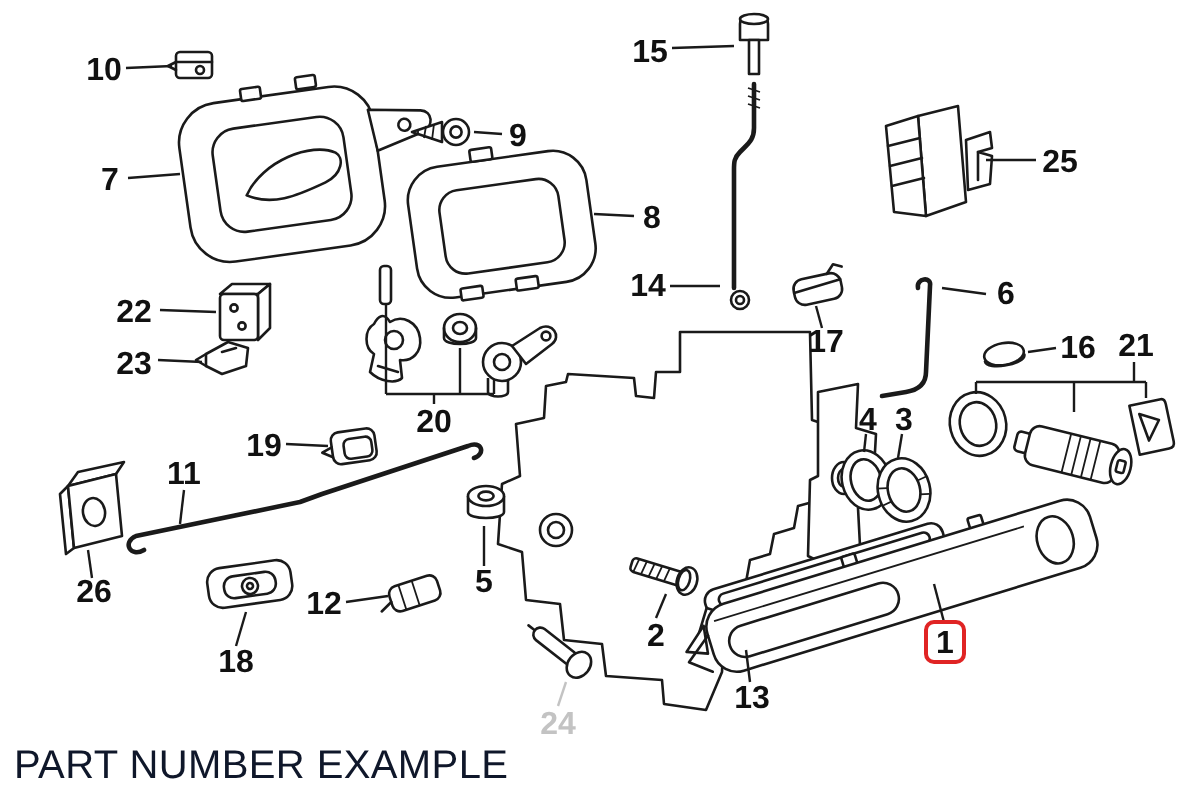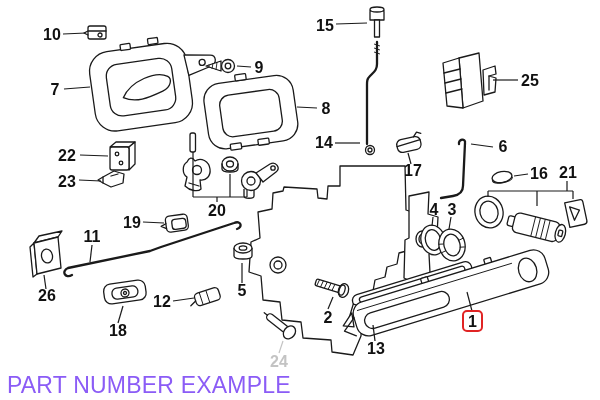--- a/index.html
+++ b/index.html
@@ -9,21 +9,21 @@
   svg .ln{stroke:#1a1a1a;stroke-width:1.3;fill:none;stroke-linecap:round;stroke-linejoin:round;}
   svg .fw{stroke:#1a1a1a;stroke-width:1.3;fill:#ffffff;stroke-linejoin:round;}
   svg .thin{stroke:#1a1a1a;stroke-width:0.9;fill:none;}
   svg .rod{stroke:#1a1a1a;stroke-width:2.3;fill:none;stroke-linecap:round;stroke-linejoin:round;}
   svg .lead{stroke:#1a1a1a;stroke-width:1.2;fill:none;}
   svg .lead-faded{stroke:#c3c3c3;stroke-width:1.2;fill:none;}
   svg text.callout{font-family:"Liberation Sans",sans-serif;font-size:16px;font-weight:700;
        fill:#111111;text-anchor:middle;}
   svg text.callout.faded{fill:#c3c3c3;}
   svg .hibox{fill:#ffffff;stroke:#e02424;stroke-width:2;}
-  .caption{position:absolute;left:7px;top:372px;font-size:23px;font-weight:400;color:#8b5cf6;
+  .caption{position:absolute;left:7px;top:372px;font-size:20px;font-weight:400;color:#0f172a;
            letter-spacing:0.2px;white-space:nowrap;}
 </style>
 </head>
 <body>
 
 <div class="canvas">
 <svg width="600" height="400" viewBox="0 0 600 400">
 
   <g>
     <path class="fw" d="M340,166 L405,166 L406,210 L412,212 L410,250 L399,253 L397,264 L387,267

